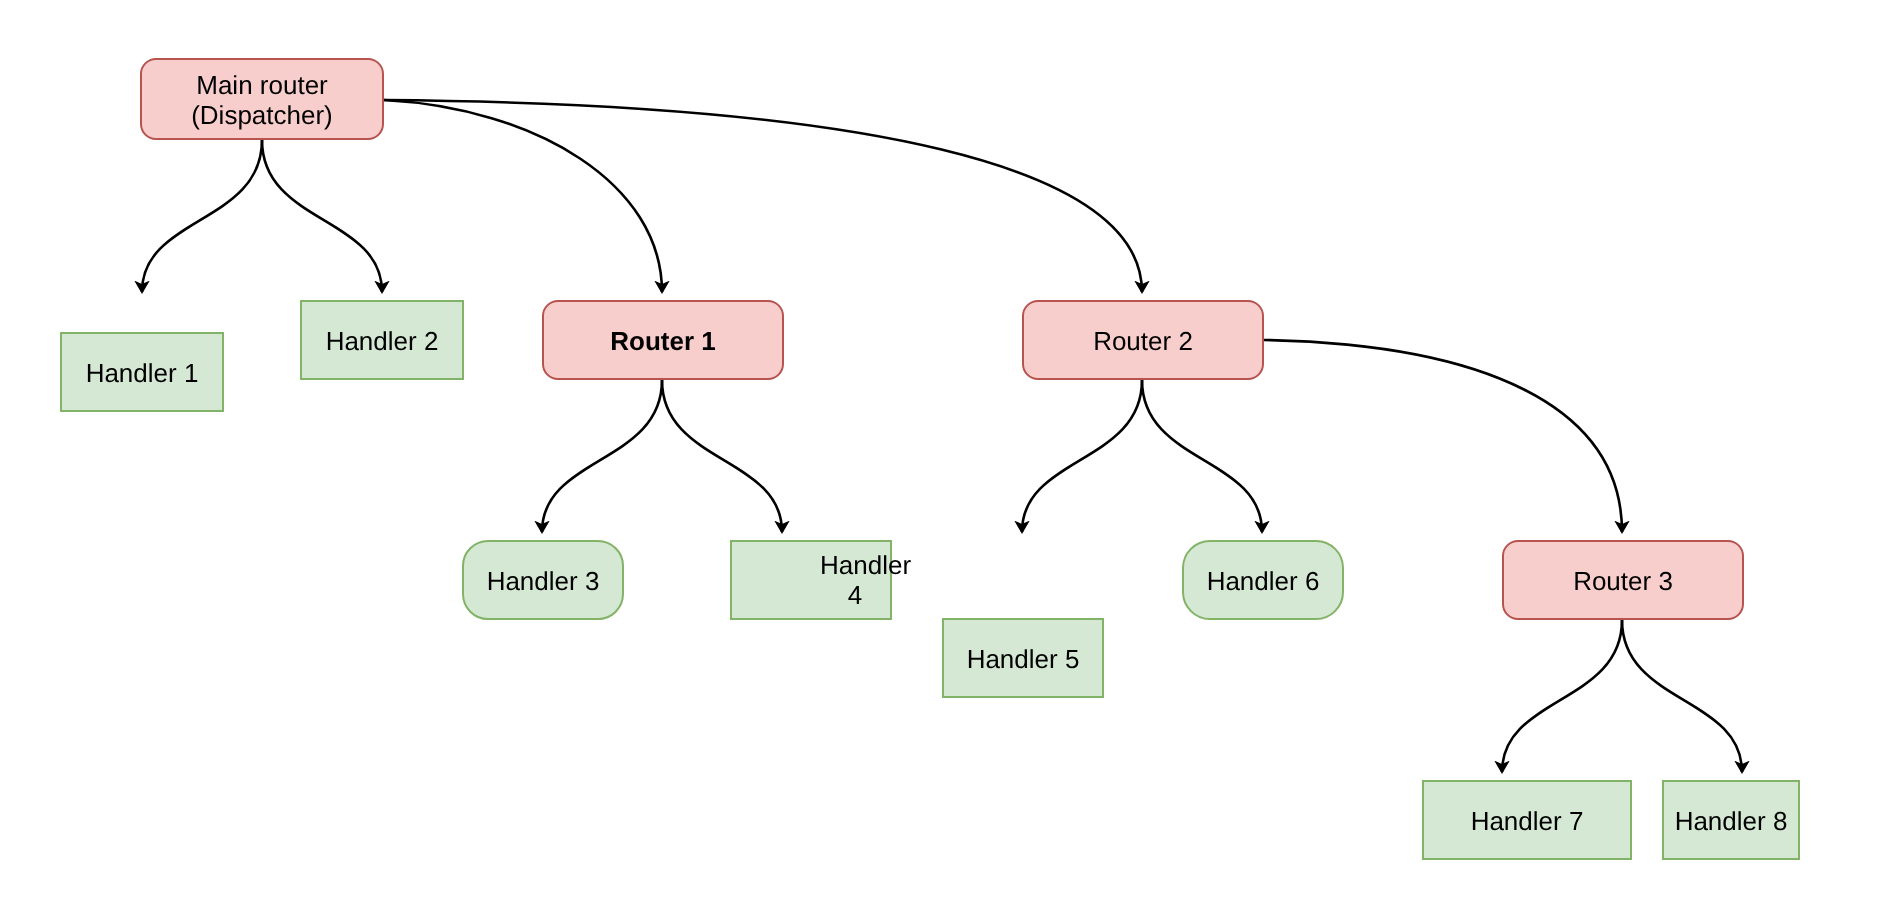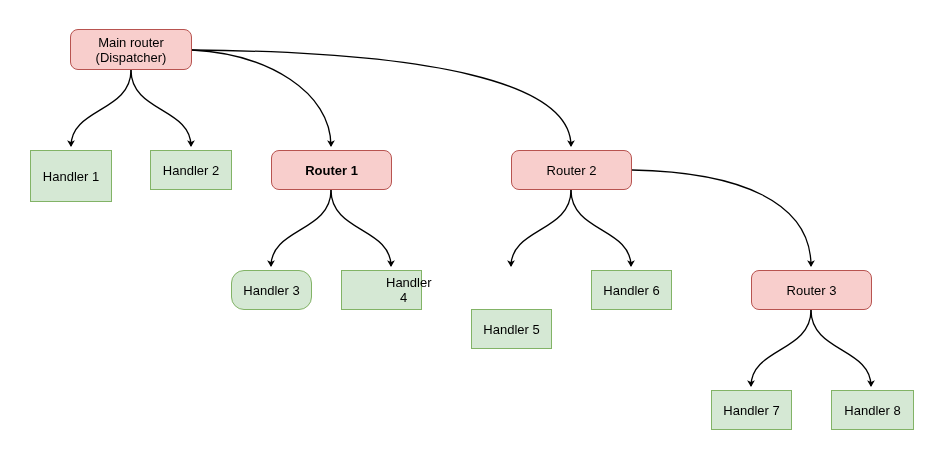--- a/index.html
+++ b/index.html
@@ -79,26 +79,26 @@
         <path d="M 571 190 C 571 232 631 228 631 266" fill="none" stroke="#000000" stroke-width="1.3" stroke-linecap="butt" marker-end="url(#arrowhead)"></path>
         <path d="M 632 170 C 740 172 811 202 811 266" fill="none" stroke="#000000" stroke-width="1.3" stroke-linecap="butt" marker-end="url(#arrowhead)"></path>
         <path d="M 811 310 C 811 352 751 348 751 386" fill="none" stroke="#000000" stroke-width="1.3" stroke-linecap="butt" marker-end="url(#arrowhead)"></path>
         <path d="M 811 310 C 811 352 871 348 871 386" fill="none" stroke="#000000" stroke-width="1.3" stroke-linecap="butt" marker-end="url(#arrowhead)"></path>
       </g>
   </svg>
 
   <div id="nodes-layer">
       <div class="node node-router" style="left: 70px; top: 29px; width: 122px; height: 41px;"><span class="node-label">Main router
 (Dispatcher)</span></div>
-      <div class="node node-handler" style="left: 30px; top: 150px; width: 82px; height: 52px;"><span class="node-label">Handler 1</span></div>
+      <div class="node node-handler" style="left: 30px; top: 166px; width: 82px; height: 40px;"><span class="node-label">Handler 1</span></div>
       <div class="node node-handler" style="left: 150px; top: 150px; width: 82px; height: 40px;"><span class="node-label">Handler 2</span></div>
       <div class="node node-router" style="left: 271px; top: 150px; width: 121px; height: 40px; font-weight: bold;"><span class="node-label">Router 1</span></div>
       <div class="node node-router" style="left: 511px; top: 150px; width: 121px; height: 40px;"><span class="node-label">Router 2</span></div>
       <div class="node node-handler" style="left: 231px; top: 270px; width: 81px; height: 40px; border-radius: 13px;"><span class="node-label">Handler 3</span></div>
-      <div class="node node-handler" style="left: 341px; top: 270px; width: 81px; height: 40px; padding-left: 44px;"><span class="node-label">Handler 4</span></div>
+      <div class="node node-handler" style="left: 365px; top: 270px; width: 81px; height: 40px; padding-left: 44px;"><span class="node-label">Handler 4</span></div>
       <div class="node node-handler" style="left: 471px; top: 270px; width: 81px; height: 40px; margin-top: 39px;"><span class="node-label">Handler 5</span></div>
-      <div class="node node-handler" style="left: 591px; top: 270px; width: 81px; height: 40px;"><span class="node-label">Handler 6</span></div>
+      <div class="node node-handler" style="left: 591px; top: 270px; width: 81px; height: 40px; border-radius: 14px;"><span class="node-label">Handler 6</span></div>
       <div class="node node-router" style="left: 751px; top: 270px; width: 121px; height: 40px;"><span class="node-label">Router 3</span></div>
-      <div class="node node-handler" style="left: 711px; top: 390px; width: 81px; height: 40px;"><span class="node-label">Handler 7</span></div>
-      <div class="node node-handler" style="left: 831px; top: 390px; width: 83px; height: 40px;"><span class="node-label">Handler 8</span></div>
+      <div class="node node-handler" style="left: 711px; top: 390px; width: 105px; height: 40px;"><span class="node-label">Handler 7</span></div>
+      <div class="node node-handler" style="left: 831px; top: 390px; width: 69px; height: 40px;"><span class="node-label">Handler 8</span></div>
     </div>
 
 </div>
 
 </body></html>

